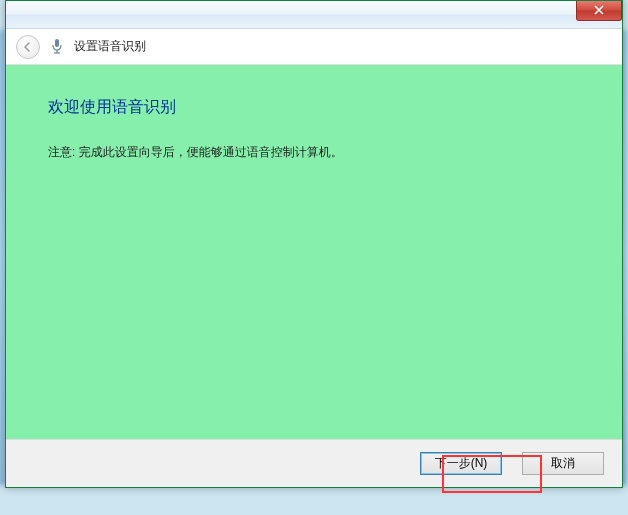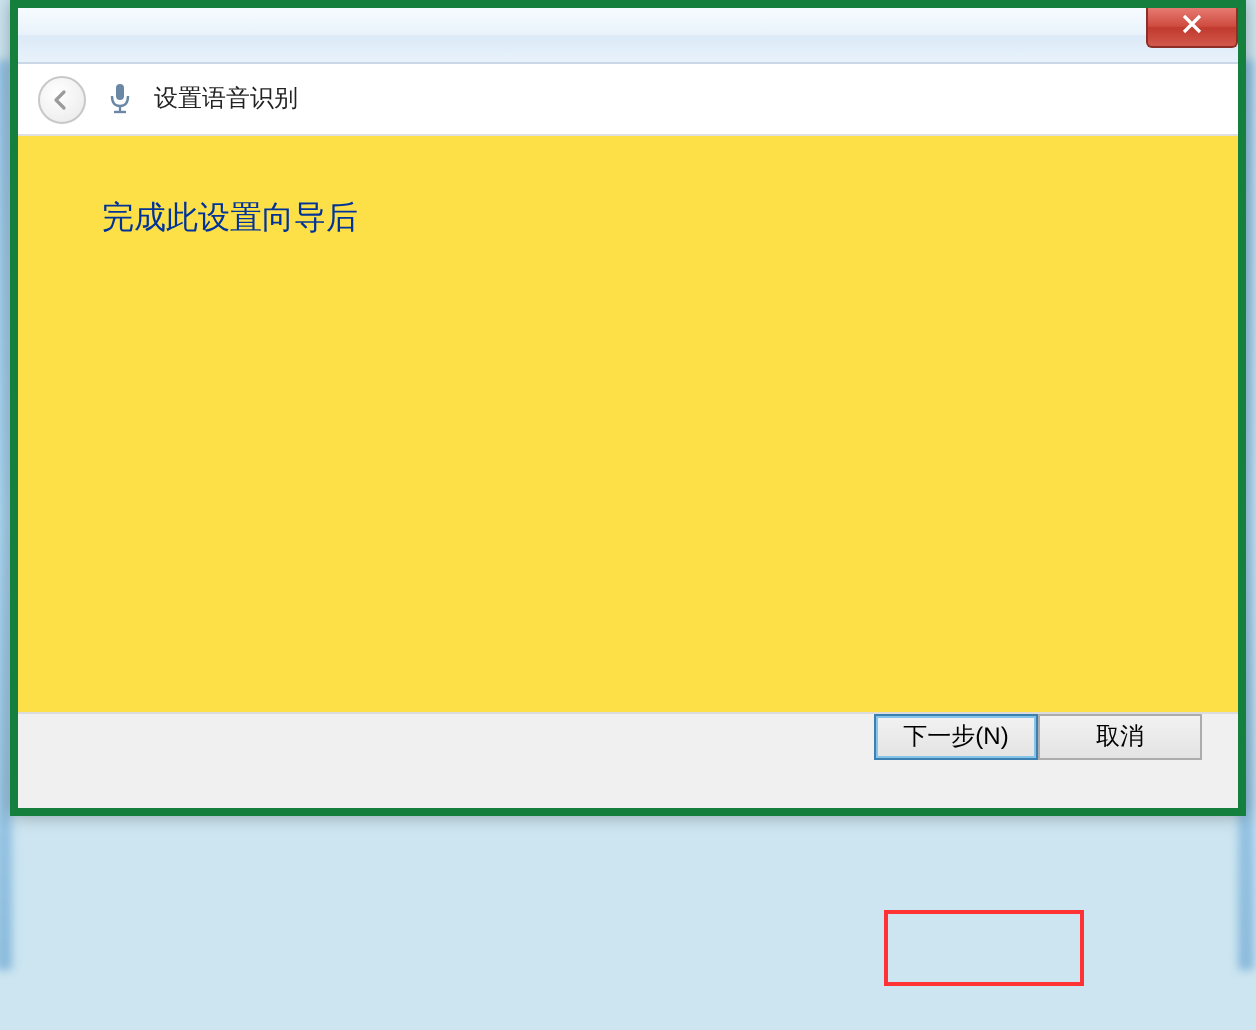--- a/index.html
+++ b/index.html
@@ -10,23 +10,23 @@
       width: 628px;
       height: 515px;
       overflow: hidden;
       position: relative;
     }
     .window {
       position: absolute;
       left: 5px;
       top: 0;
       width: 618px;
-      height: 408px;
-      background: #fde047;
-      border: 4px solid #15803d;
+      height: 488px;
+      background: #86efac;
+      border: 1px solid #15803d;
       box-shadow: 0 0 8px rgba(0,0,0,0.3);
     }
     .titlebar {
       height: 28px;
       background: linear-gradient(to bottom, #f7fbff 0%, #eaf3fb 48%, #dceaf7 52%, #e8f2fb 100%);
       border-bottom: 1px solid #c9d7e6;
       position: relative;
     }
     .close-btn {
       position: absolute;
@@ -77,22 +77,23 @@
     }
     .para { margin-bottom: 18px; font-size: 12px; }
     .footer {
       position: absolute;
       bottom: 0; left: 0; right: 0;
       height: 48px;
       background: #f0f0f0;
       border-top: 1px solid #dcdcdc;
       display: flex;
       justify-content: flex-end;
+      align-items: center;
       padding-right: 18px;
-      gap: 0;
+      gap: 20px;
     }
     .btn {
       min-width: 82px;
       height: 23px;
       border: 1px solid #acacac;
       background: linear-gradient(to bottom, #f2f2f2, #e3e3e3);
       font-size: 12px;
       font-family: inherit;
       cursor: pointer;
       padding: 0 10px;
@@ -146,21 +147,22 @@
         <rect x="5" y="1" width="4" height="8" rx="2" fill="#6a88a6"></rect>
         <path d="M3 7 Q3 12 7 12 Q11 12 11 7" stroke="#6a88a6" stroke-width="1.2" fill="none"></path>
         <line x1="7" y1="12" x2="7" y2="15" stroke="#6a88a6" stroke-width="1.2"></line>
         <line x1="4" y1="15" x2="10" y2="15" stroke="#6a88a6" stroke-width="1.2"></line>
       </svg>
     </span>
     <span class="header-title">设置语音识别</span>
   </div>
 
   <div class="content">
-    <div class="heading">完成此设置向导后</div>
+    <div class="heading">欢迎使用语音识别</div>
+    <div class="para">注意: 完成此设置向导后，便能够通过语音控制计算机。</div>
   </div>
 
   <div class="footer">
     <button class="btn btn-default">下一步(N)</button>
     <button class="btn">取消</button>
   </div>
 
 </div>
 
 <div class="highlight-box" style="left:442px; top:455px; width:100px; height:38px;"></div>

